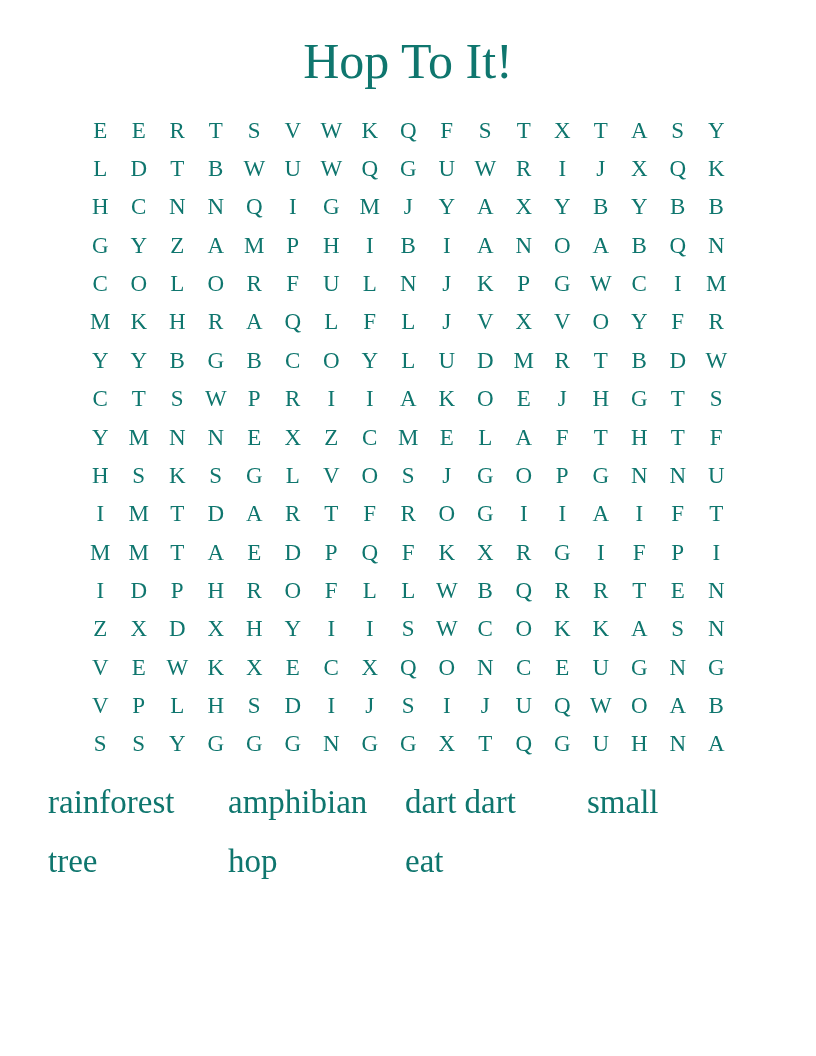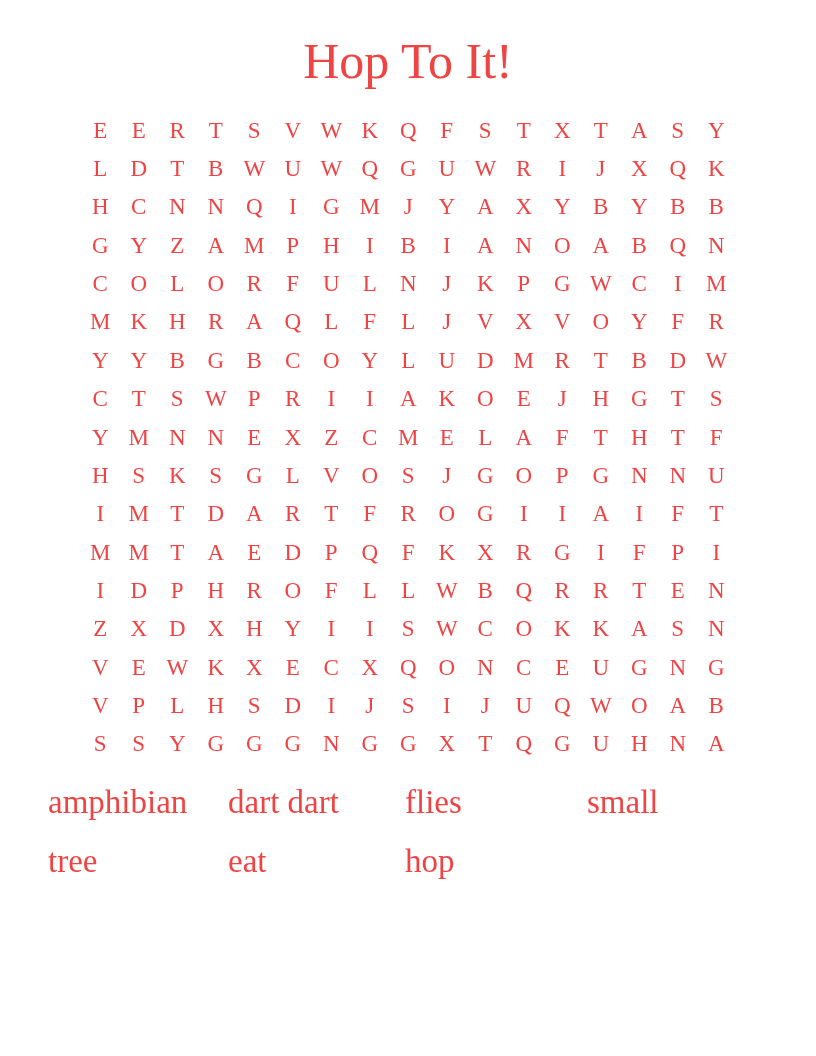--- a/index.html
+++ b/index.html
@@ -5,21 +5,21 @@
   html, body {
     margin: 0;
     padding: 0;
     background: #ffffff;
   }
   .page {
     position: relative;
     width: 816px;
     height: 1056px;
     background: #ffffff;
-    color: #ef4444;
+    color: #0f766e;
     font-family: "Liberation Serif", serif;
     overflow: hidden;
   }
   .title {
     position: absolute;
     top: 36px;
     left: 0;
     width: 100%;
     margin: 0;
     text-align: center;
@@ -347,21 +347,21 @@
       <span class="cell">X</span>
       <span class="cell">T</span>
       <span class="cell">Q</span>
       <span class="cell">G</span>
       <span class="cell">U</span>
       <span class="cell">H</span>
       <span class="cell">N</span>
       <span class="cell">A</span>
     </div>
   <div class="words" id="word-list">
+      <div class="word">rainforest</div>
       <div class="word">amphibian</div>
       <div class="word">dart dart</div>
-      <div class="word">flies</div>
       <div class="word">small</div>
       <div class="word">tree</div>
+      <div class="word">hop</div>
       <div class="word">eat</div>
-      <div class="word">hop</div>
     </div>
 </div>
 
 </body></html>

